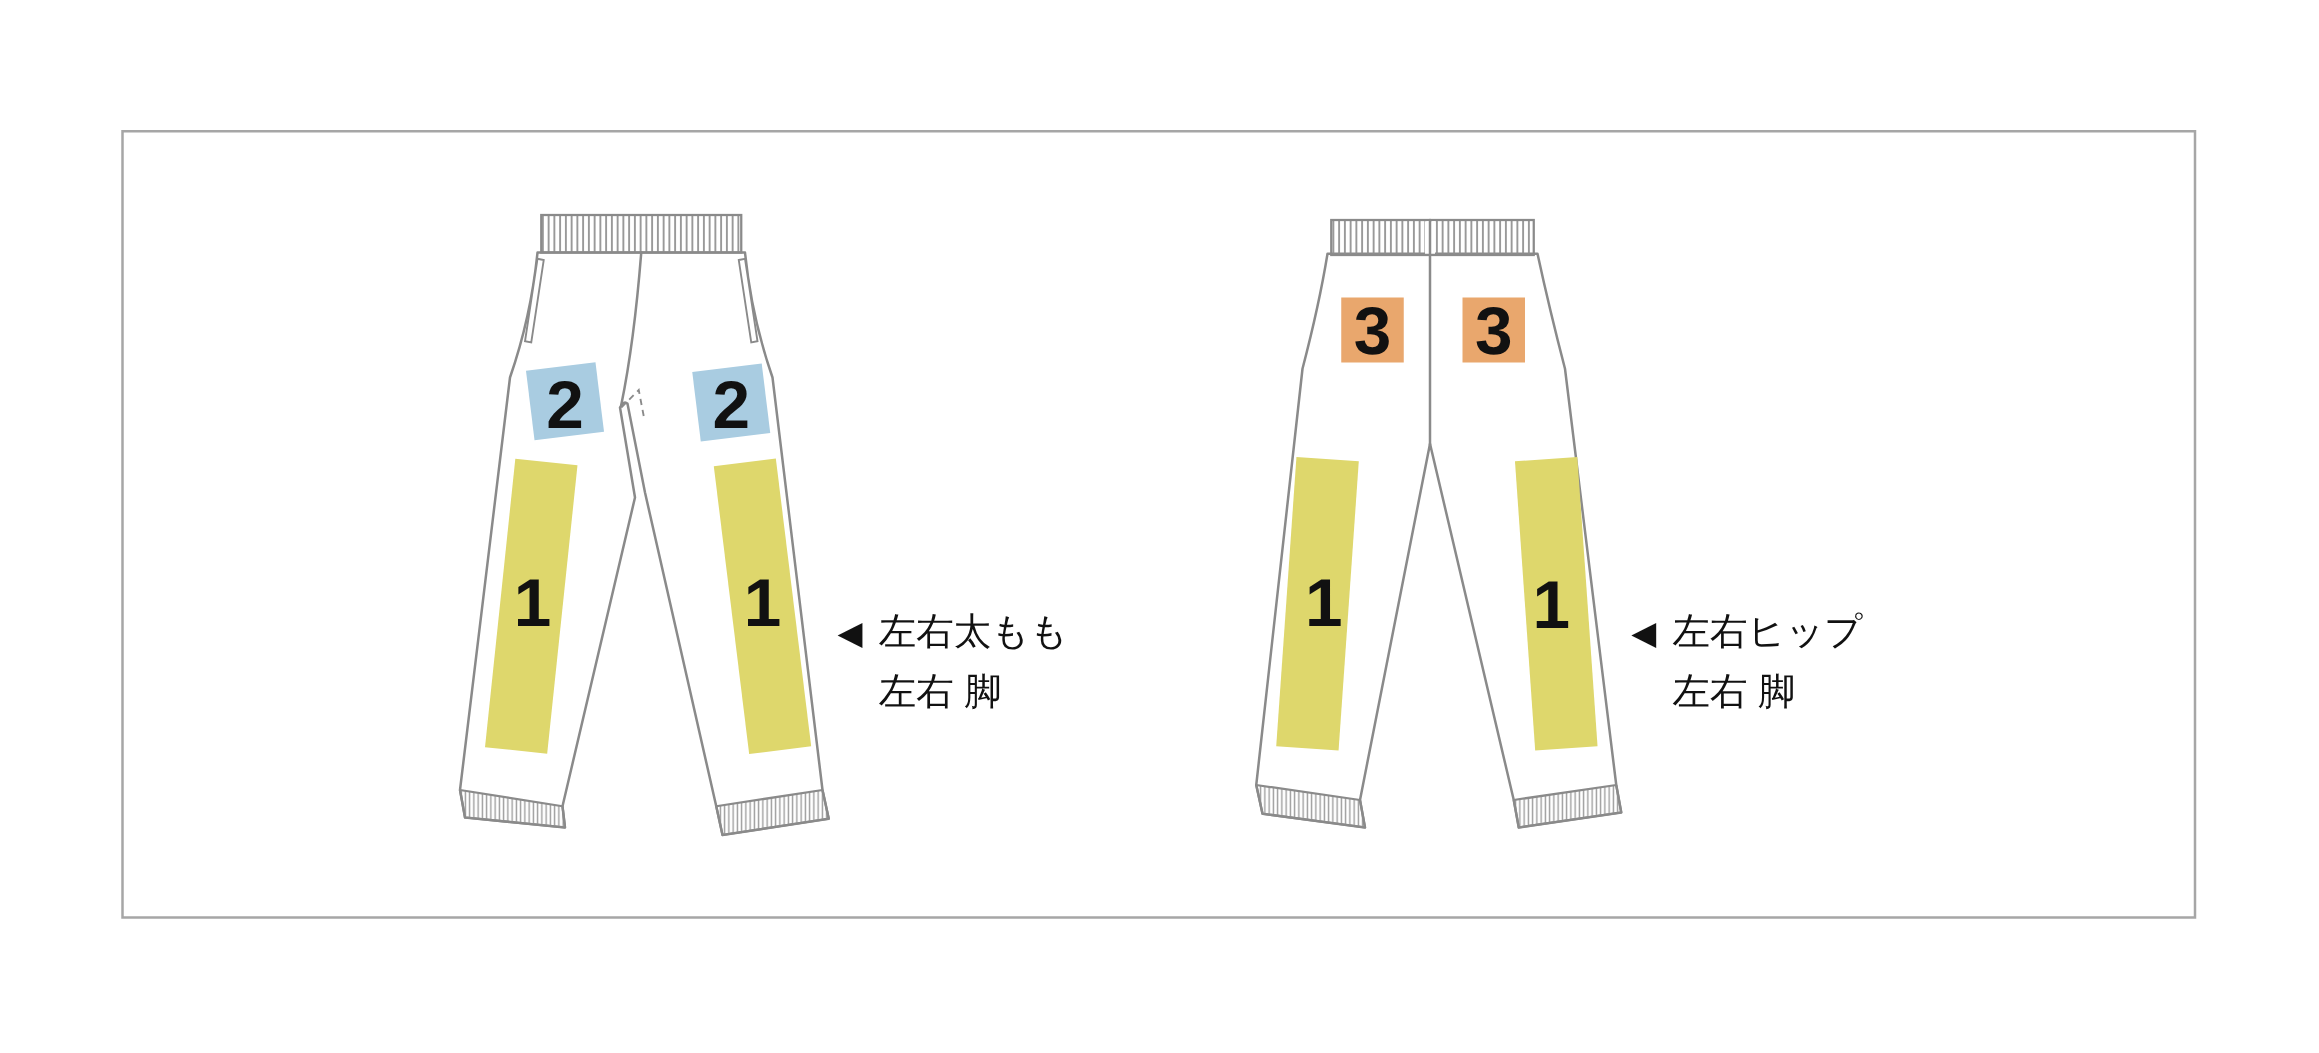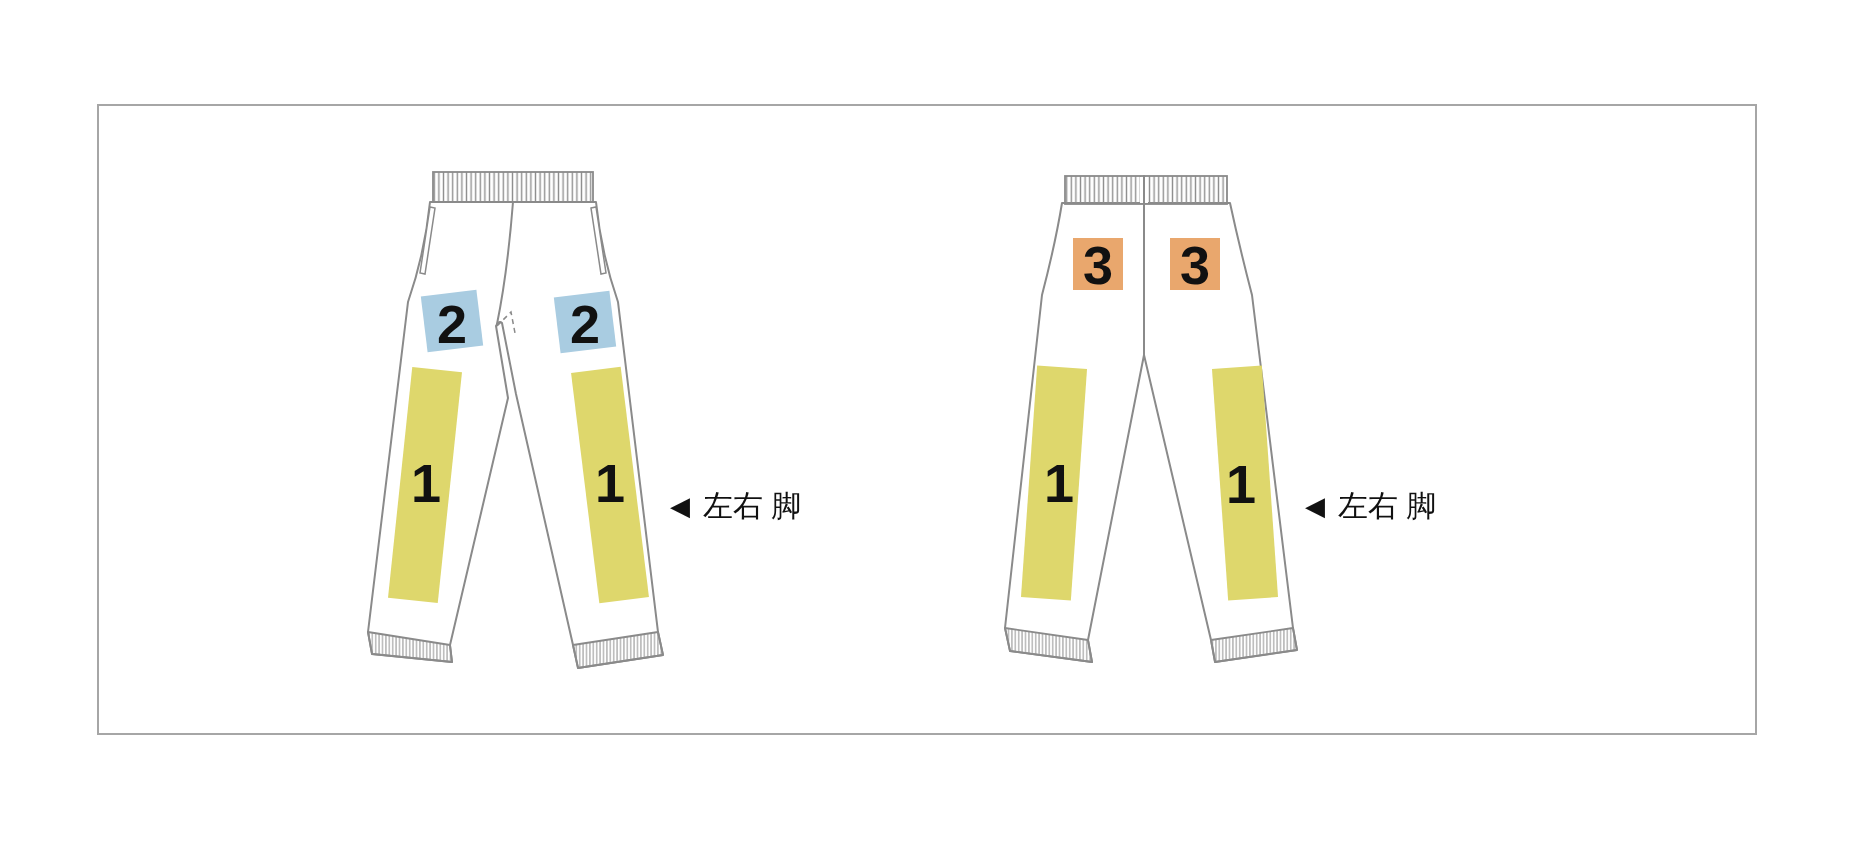--- a/index.html
+++ b/index.html
@@ -109,23 +109,25 @@
 
     <text class="zone-label" x="98" y="135">3</text>
     <text class="zone-label" x="195" y="135">3</text>
     <text class="zone-label" x="59" y="353">1</text>
     <text class="zone-label" x="241" y="354">1</text>
   </svg>
 
   <div class="annotation" id="ann-front">
     <span class="arrow">◀</span>
     <div class="ann-lines">
+      <div>左右太もも</div>
       <div>左右 脚</div>
     </div>
   </div>
 
   <div class="annotation" id="ann-back">
     <span class="arrow">◀</span>
     <div class="ann-lines">
+      <div>左右ヒップ</div>
       <div>左右 脚</div>
     </div>
   </div>
 </div>
 
 </body></html>

